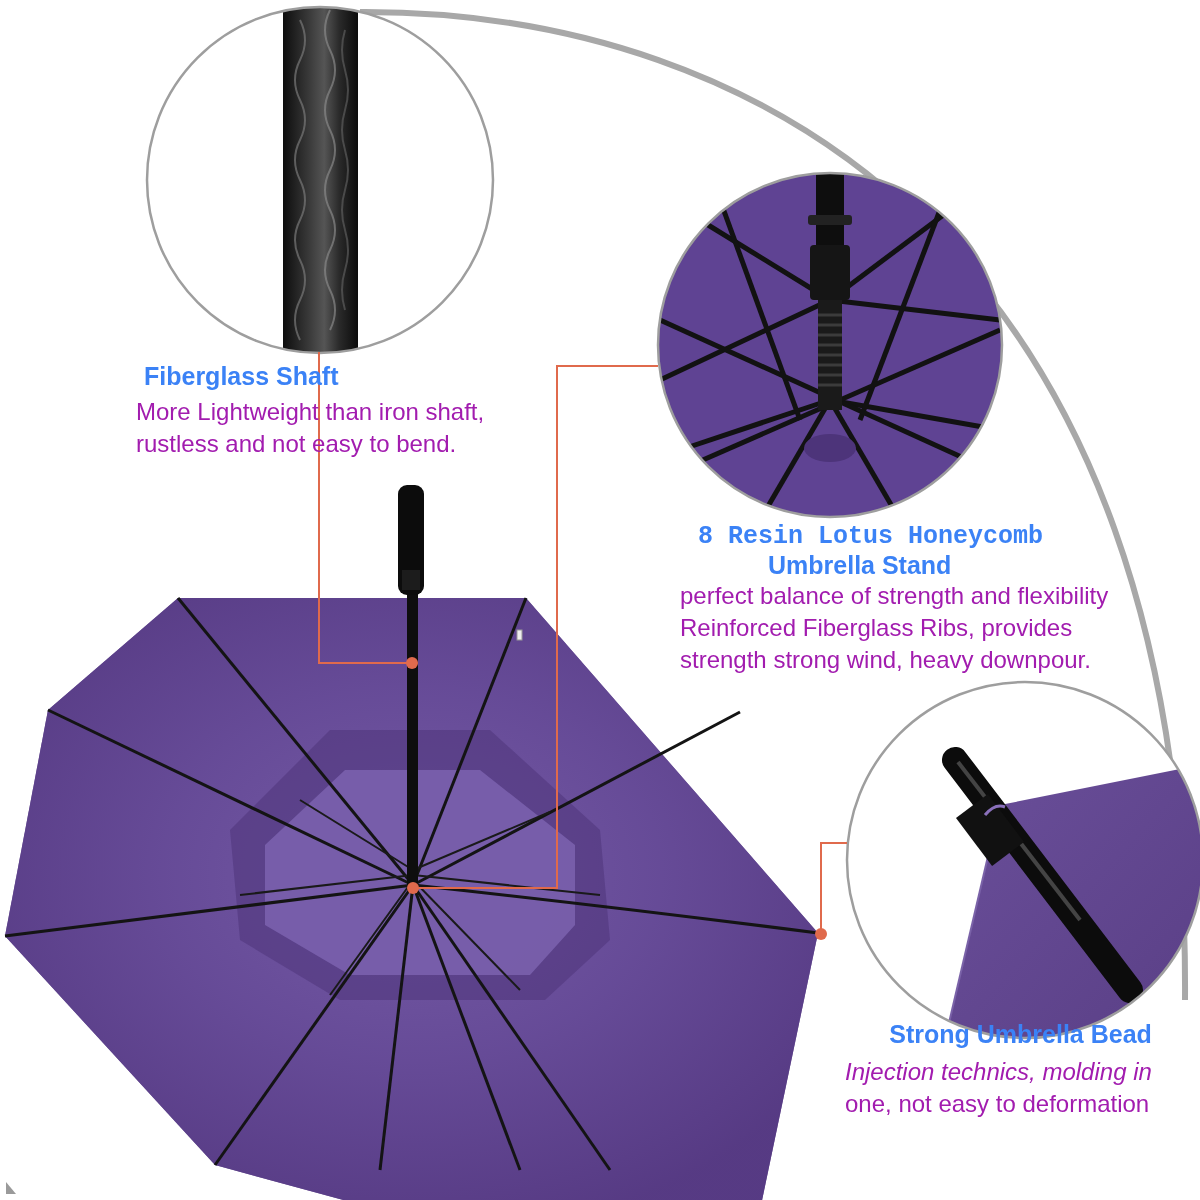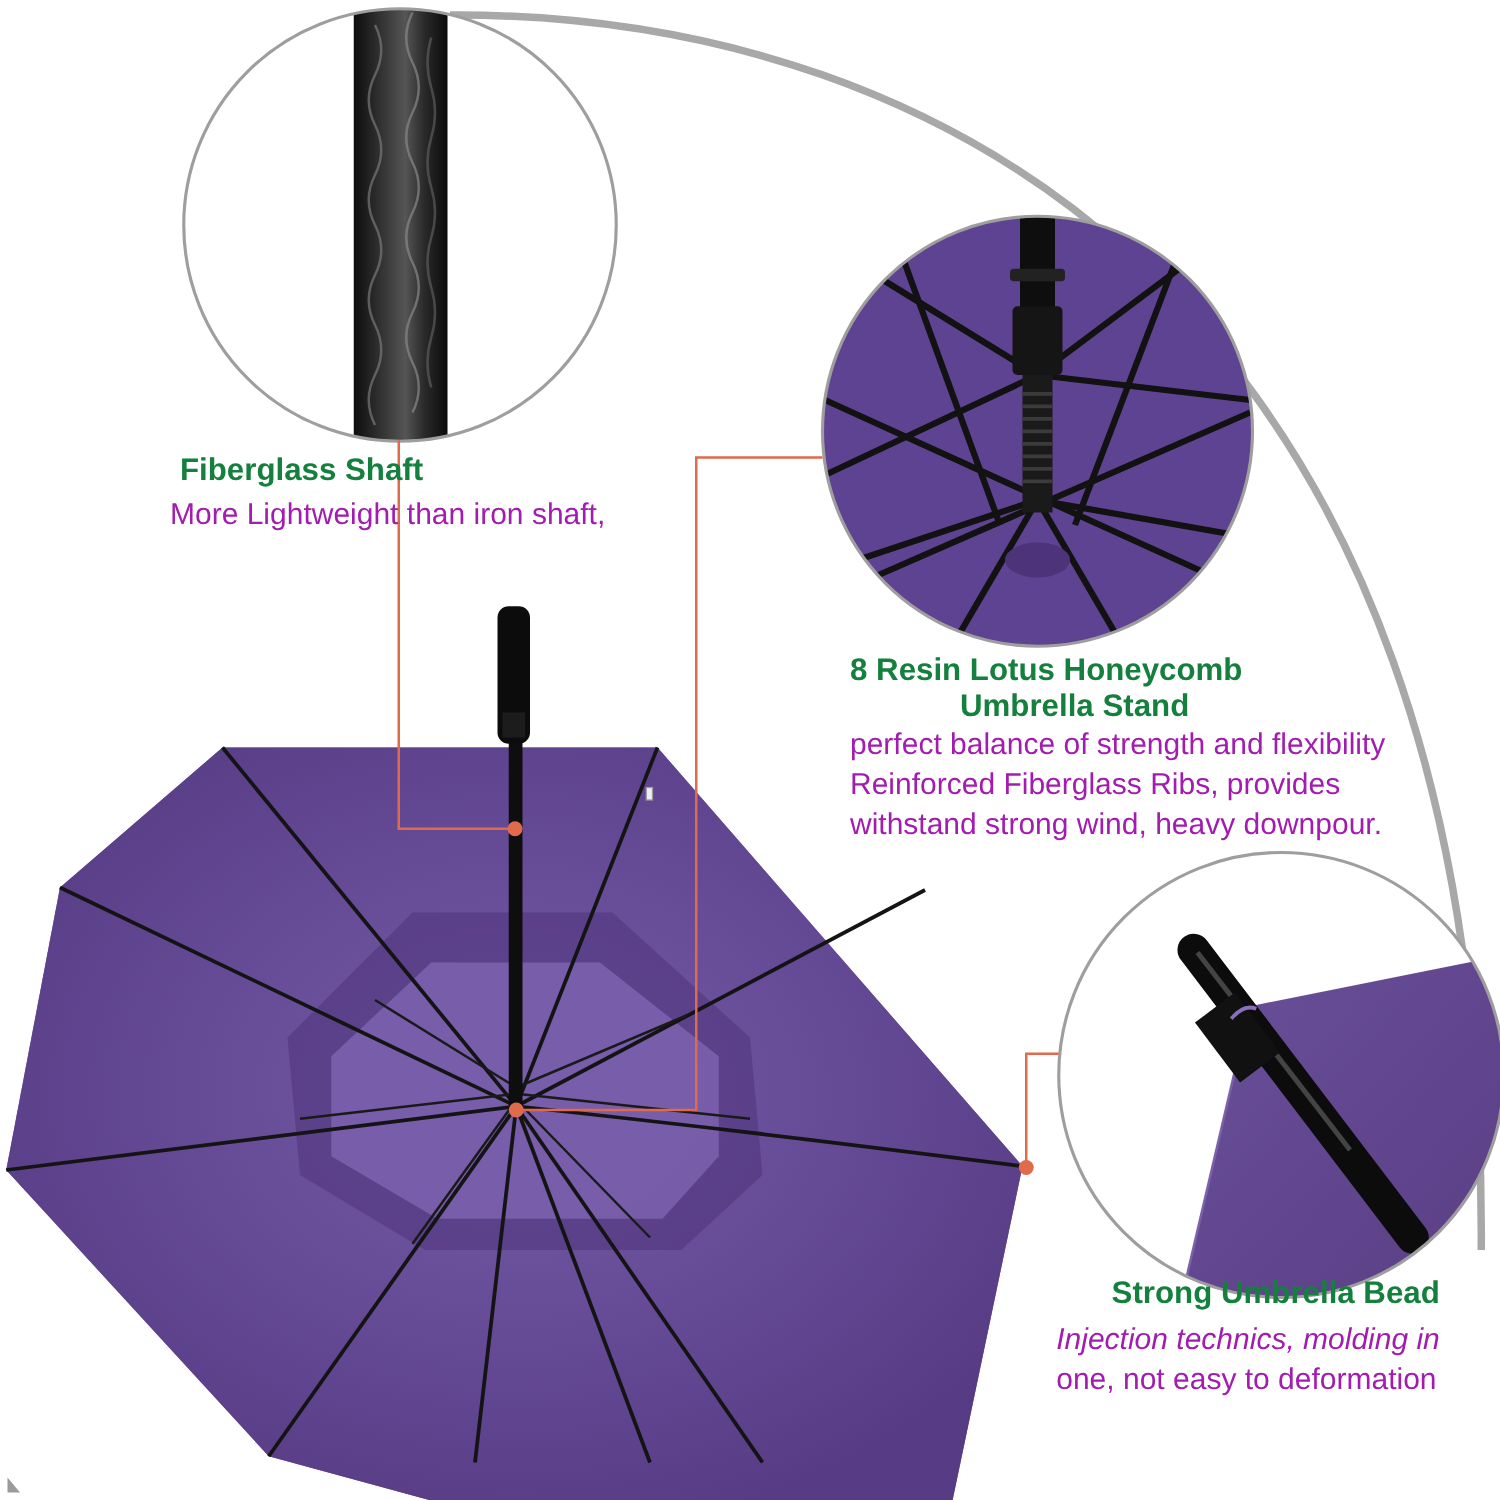--- a/index.html
+++ b/index.html
@@ -1,19 +1,19 @@
 <!DOCTYPE html>
 <html><head>
   <meta charset="utf-8">
   <style>
     html, body { margin: 0; padding: 0; background: #ffffff; }
     body { width: 1200px; height: 1200px; position: relative; overflow: hidden; font-family: "Liberation Sans", sans-serif; color: #111; }
     .abs { position: absolute; }
     svg.layer { position: absolute; left: 0; top: 0; width: 1200px; height: 1200px; }
-    .title { font-weight: bold; font-size: 25px; line-height: 29px; color: #15803d; white-space: nowrap; }
+    .title { font-weight: bold; font-size: 25px; line-height: 29px; color: #3b82f6; white-space: nowrap; }
     .desc { font-size: 24px; line-height: 32px; color: #a21caf; white-space: nowrap; }
   </style>
 </head>
 <body>
 
 <svg class="layer" viewBox="0 0 1200 1200">
   <defs>
     <clipPath id="clipShaft">
         <circle cx="320" cy="180" r="173"></circle>
       </clipPath>
@@ -149,27 +149,28 @@
     <circle cx="413" cy="888" r="6"></circle>
     <circle cx="821" cy="934" r="6"></circle>
   </g>
 
   <polygon points="6,1182 6,1194 16,1194" fill="#9a9a9a"></polygon>
 </svg>
 
 <div class="abs" style="left:136px; top:362px;">
   <div class="title" style="margin-left:8px;">Fiberglass Shaft</div>
   <div class="desc" style="margin-top:5px;">More Lightweight than iron shaft,</div>
+  <div class="desc">rustless and not easy to bend.</div>
 </div>
 
 <div class="abs" style="left:680px; top:522px;">
-  <div class="title" style="">8 Resin Lotus Honeycomb</div>
+  <div class="title" style="margin-left:18px;font-family:Liberation Mono, monospace;">8 Resin Lotus Honeycomb</div>
   <div class="title" style="margin-left:88px;">Umbrella Stand</div>
   <div class="desc">perfect balance of strength and flexibility</div>
   <div class="desc">Reinforced Fiberglass Ribs, provides</div>
-  <div class="desc">withstand strong wind, heavy downpour.</div>
+  <div class="desc">strength strong wind, heavy downpour.</div>
 </div>
 
 <div class="abs" style="left:845px; top:1020px;">
   <div class="title" style="margin-left:4px;text-align:right;">Strong Umbrella Bead</div>
   <div class="desc" style="margin-top:7px;font-style:italic;">Injection technics, molding in</div>
   <div class="desc">one, not easy to deformation</div>
 </div>
 
 </body></html>

